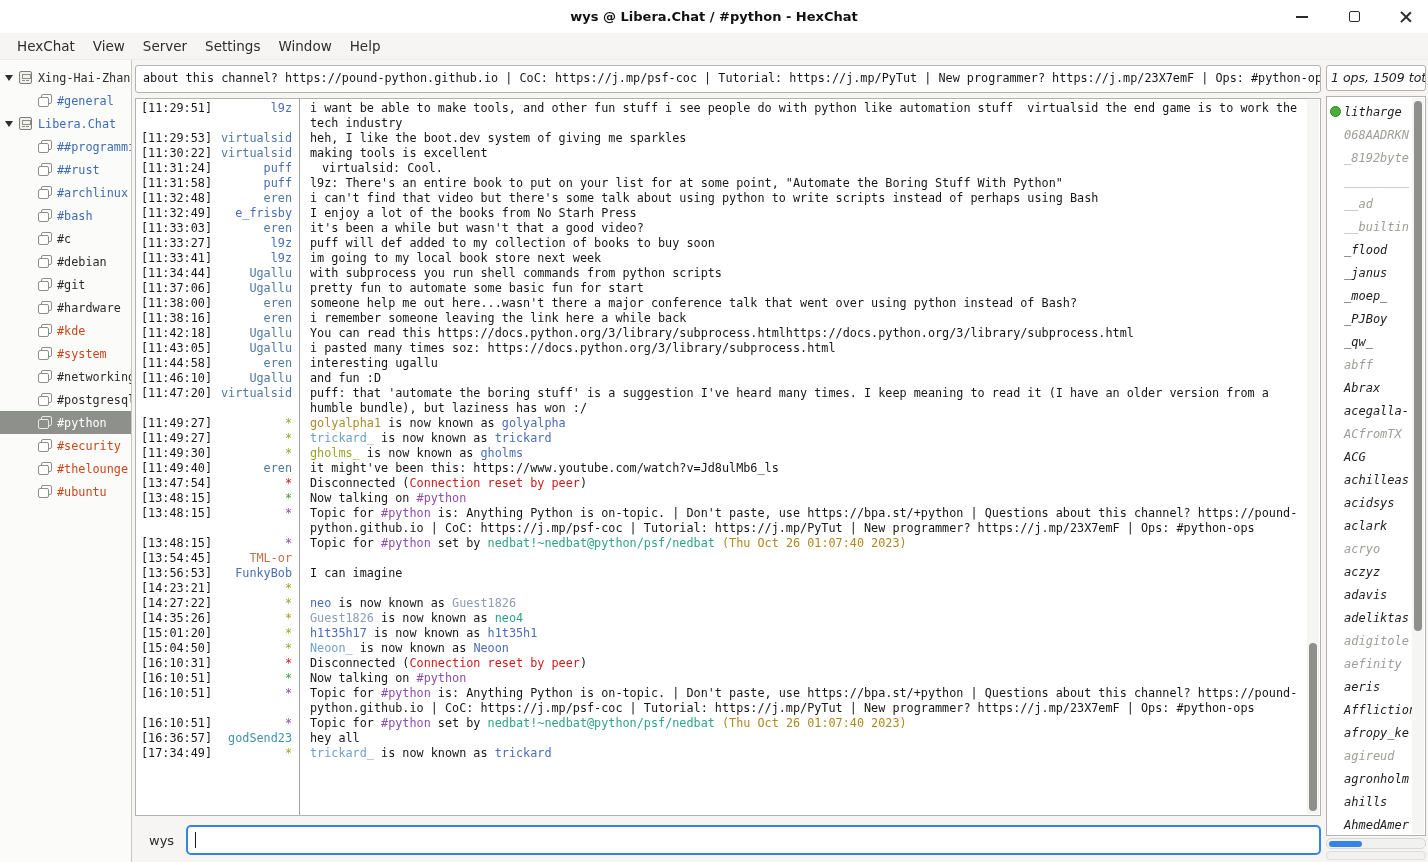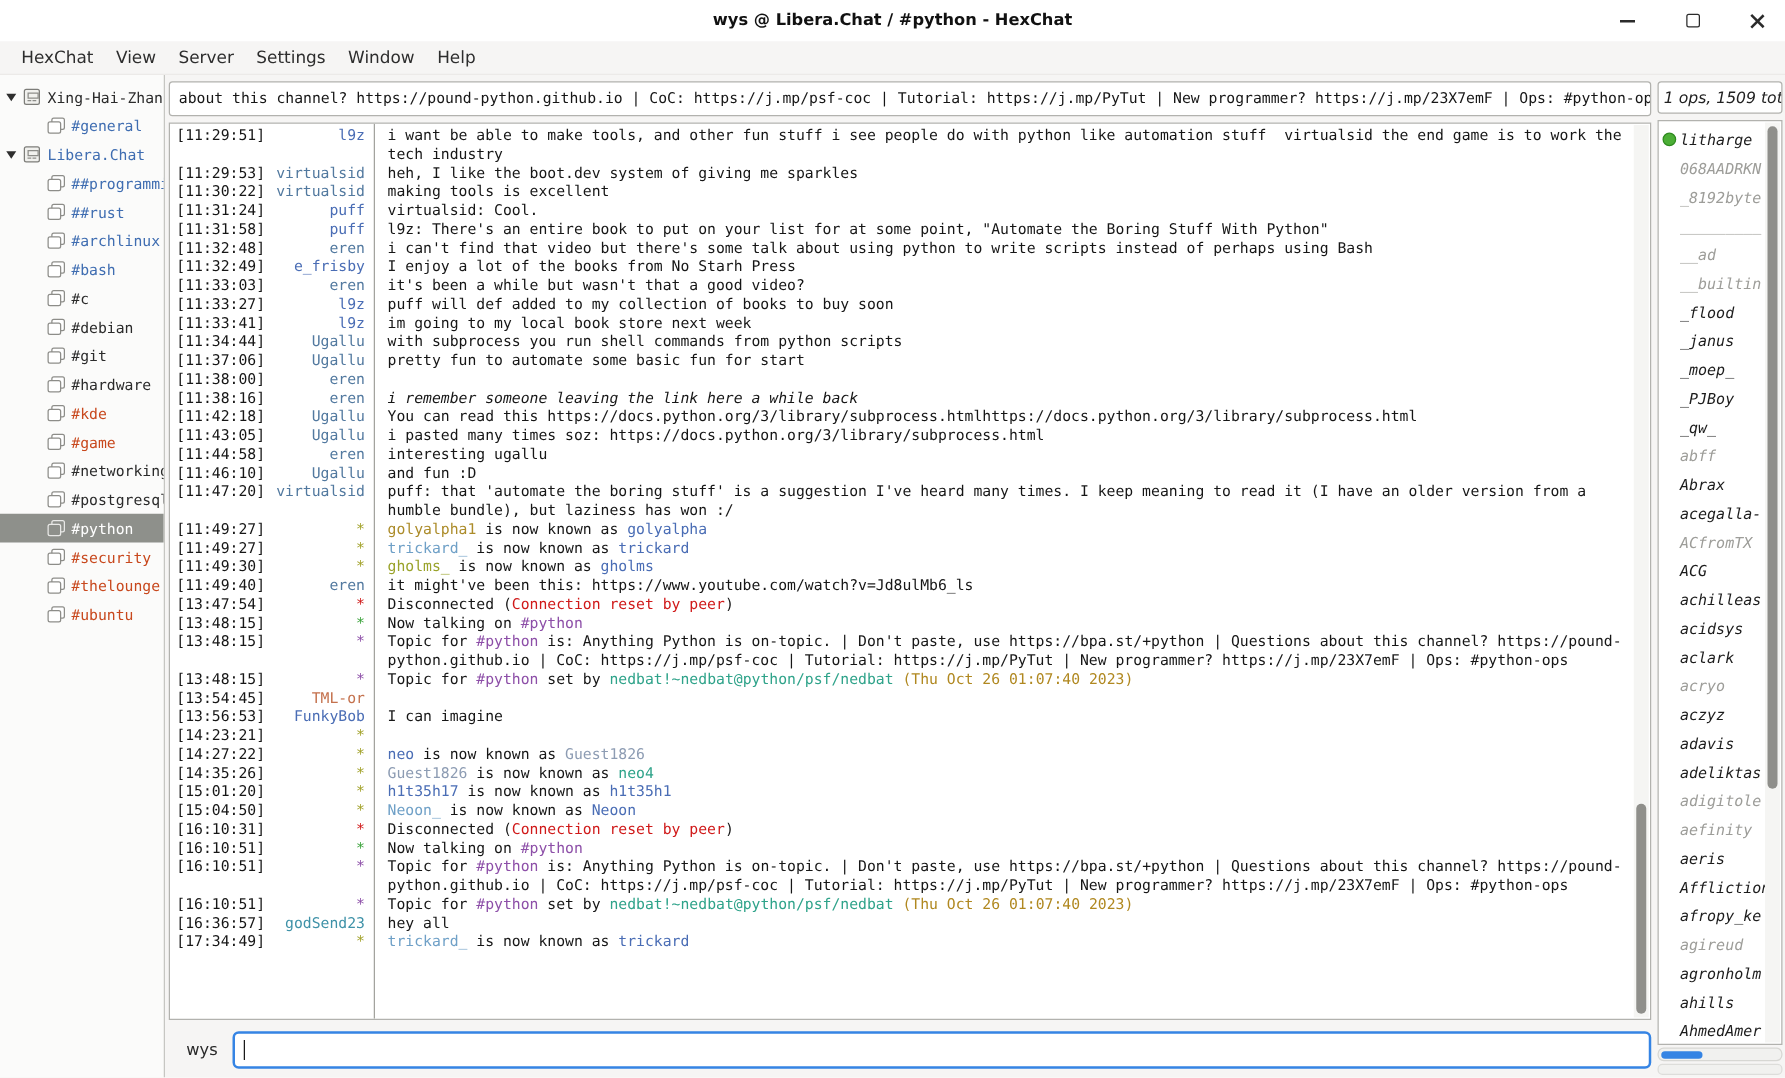--- a/index.html
+++ b/index.html
@@ -177,21 +177,21 @@
       <div class="trow chan">
         <span class="ico-chan"></span>
         <span class="lbl tc-normal">#hardware</span>
       </div>
       <div class="trow chan">
         <span class="ico-chan"></span>
         <span class="lbl tc-red">#kde</span>
       </div>
       <div class="trow chan">
         <span class="ico-chan"></span>
-        <span class="lbl tc-red">#game</span>
+        <span class="lbl tc-red">#system</span>
       </div>
       <div class="trow chan">
         <span class="ico-chan"></span>
         <span class="lbl tc-normal">#networking</span>
       </div>
       <div class="trow chan">
         <span class="ico-chan"></span>
         <span class="lbl tc-normal">#postgresql</span>
       </div>
       <div class="trow chan selected">
@@ -228,21 +228,21 @@
             <span class="cm"><span style="color: rgb(22, 22, 22);">heh, I like the boot.dev system of giving me sparkles</span></span>
           </div>
           <div class="chat-line">
             <span class="ct">[11:30:22]</span>
             <span class="cn" style="color: rgb(82, 121, 159);">virtualsid</span>
             <span class="cm"><span style="color: rgb(22, 22, 22);">making tools is excellent</span></span>
           </div>
           <div class="chat-line">
             <span class="ct">[11:31:24]</span>
             <span class="cn" style="color: rgb(74, 109, 181);">puff</span>
-            <span class="cm"><span style="color: rgb(22, 22, 22);">virtualsid: Cool.</span></span>
+            <span class="cm"><span style="color: rgb(22, 22, 22); margin-left: 12px;">virtualsid: Cool.</span></span>
           </div>
           <div class="chat-line">
             <span class="ct">[11:31:58]</span>
             <span class="cn" style="color: rgb(74, 109, 181);">puff</span>
             <span class="cm"><span style="color: rgb(22, 22, 22);">l9z: There's an entire book to put on your list for at some point, "Automate the Boring Stuff With Python"</span></span>
           </div>
           <div class="chat-line">
             <span class="ct">[11:32:48]</span>
             <span class="cn" style="color: rgb(82, 121, 159);">eren</span>
             <span class="cm"><span style="color: rgb(22, 22, 22);">i can't find that video but there's some talk about using python to write scripts instead of perhaps using Bash</span></span>
@@ -273,25 +273,26 @@
             <span class="cm"><span style="color: rgb(22, 22, 22);">with subprocess you run shell commands from python scripts</span></span>
           </div>
           <div class="chat-line">
             <span class="ct">[11:37:06]</span>
             <span class="cn" style="color: rgb(82, 121, 159);">Ugallu</span>
             <span class="cm"><span style="color: rgb(22, 22, 22);">pretty fun to automate some basic fun for start</span></span>
           </div>
           <div class="chat-line">
             <span class="ct">[11:38:00]</span>
             <span class="cn" style="color: rgb(82, 121, 159);">eren</span>
+            <span class="cm"><span style="color: rgb(22, 22, 22);">someone help me out here...wasn't there a major conference talk that went over using python instead of Bash?</span></span>
           </div>
           <div class="chat-line">
             <span class="ct">[11:38:16]</span>
             <span class="cn" style="color: rgb(82, 121, 159);">eren</span>
-            <span class="cm"><span style="color: rgb(22, 22, 22); font-style: italic;">i remember someone leaving the link here a while back</span></span>
+            <span class="cm"><span style="color: rgb(22, 22, 22);">i remember someone leaving the link here a while back</span></span>
           </div>
           <div class="chat-line">
             <span class="ct">[11:42:18]</span>
             <span class="cn" style="color: rgb(82, 121, 159);">Ugallu</span>
             <span class="cm"><span style="color: rgb(22, 22, 22);">You can read this https://docs.python.org/3/library/subprocess.htmlhttps://docs.python.org/3/library/subprocess.html</span></span>
           </div>
           <div class="chat-line">
             <span class="ct">[11:43:05]</span>
             <span class="cn" style="color: rgb(82, 121, 159);">Ugallu</span>
             <span class="cm"><span style="color: rgb(22, 22, 22);">i pasted many times soz: https://docs.python.org/3/library/subprocess.html</span></span>

